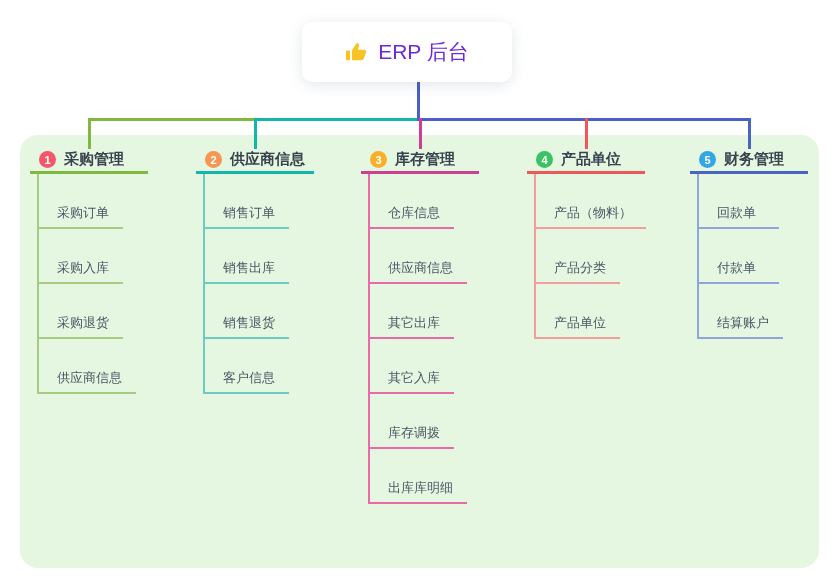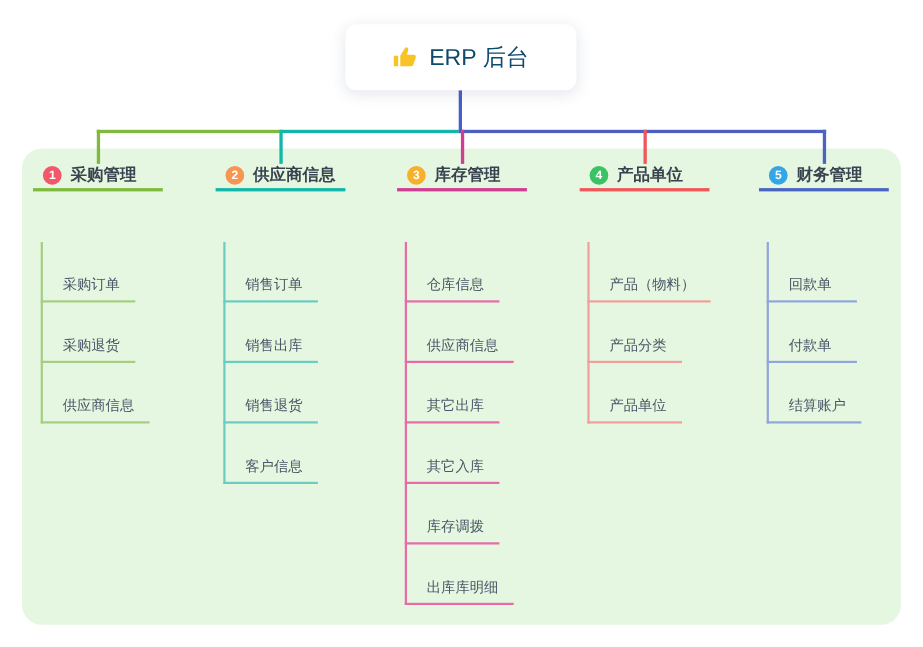--- a/index.html
+++ b/index.html
@@ -7,45 +7,45 @@
     width:839px;height:588px;position:relative;overflow:hidden;
     font-family:"Liberation Sans","DejaVu Sans",sans-serif;
   }
   .canvas{position:absolute;inset:0;}
   .panel{
     position:absolute;left:20px;top:135px;width:799px;height:433px;
     background:var(--panel-bg);border-radius:18px;
   }
   
   .root-node{
-    position:absolute;left:314px;top:22px;width:210px;height:60px;
+    position:absolute;left:302px;top:22px;width:210px;height:60px;
     background:#ffffff;border-radius:10px;
     box-shadow:0 3px 14px rgba(60,80,110,.14);
     display:flex;align-items:center;justify-content:center;gap:10px;
-    font-size:21px;font-weight:500;color:#0c4a6e;z-index:5;
+    font-size:21px;font-weight:500;color:#6d28d9;z-index:5;
   }
   .root-node .ticon{width:23px;height:23px;display:inline-block;}
   
   .stem{position:absolute;width:3px;z-index:2;}
   .bus{position:absolute;top:118px;height:3px;z-index:2;}
   .drop{position:absolute;top:118px;width:3px;height:31px;z-index:3;}
   
   .branch{position:absolute;top:148px;width:120px;z-index:4;}
   .branch-header{
     display:flex;align-items:center;gap:8px;
     height:26px;padding-left:9px;width:118px;box-sizing:border-box;
     border-bottom:3px solid var(--main);
     font-size:15px;font-weight:bold;color:#39434f;cursor:default;
   }
   .badge{
     width:17px;height:17px;border-radius:50%;flex:0 0 17px;
     background:var(--badge);color:#fff;font-size:11px;font-weight:bold;
     display:flex;align-items:center;justify-content:center;
   }
-  .children{position:relative;margin-top:46px;}
+  .children{position:relative;}
   .rail{position:absolute;left:7px;top:0;bottom:0;width:2px;background:var(--light);}
   .child{
     margin-left:7px;height:55px;width:max-content;min-width:82px;
     display:flex;align-items:flex-end;
     padding:0 14px 5px 20px;box-sizing:border-box;
     border-bottom:2px solid var(--light);
     font-size:13px;color:#4b5666;position:relative;z-index:1;cursor:default;
   }
   .child:first-child{height:51px;}
 </style>
@@ -78,20 +78,23 @@
   <div id="branches">
       <div class="branch" style="left: 30px; --main: #7fba3f; --light: #a6cd82; --badge: #f4566a;">
     <div class="branch-header">
       <span class="badge">1</span>
       <span>采购管理</span>
     </div>
     <div class="children">
       <div class="rail"></div>
     <div class="child">
             <span>采购订单</span>
+          </div>
+          <div class="child">
+            <span>采购入库</span>
           </div>
           <div class="child">
             <span>采购退货</span>
           </div>
           <div class="child">
             <span>供应商信息</span>
           </div>
         </div>
   </div>
       <div class="branch" style="left: 196px; --main: #13b7aa; --light: #6cccc2; --badge: #f79552;">

